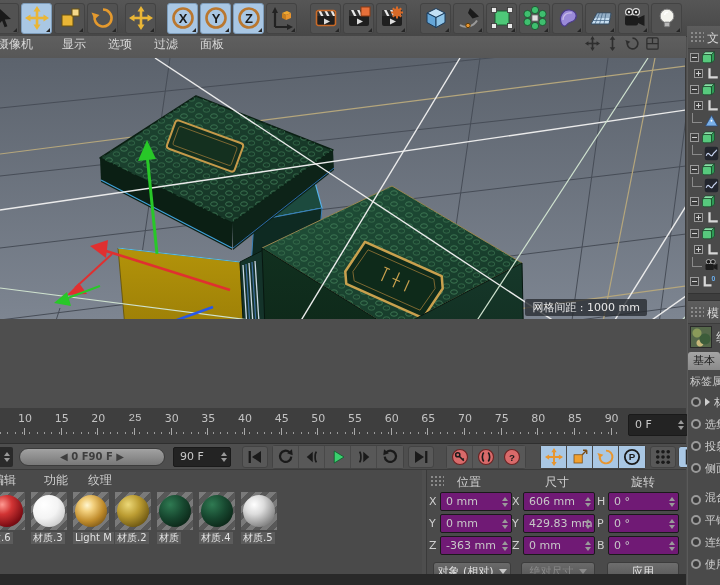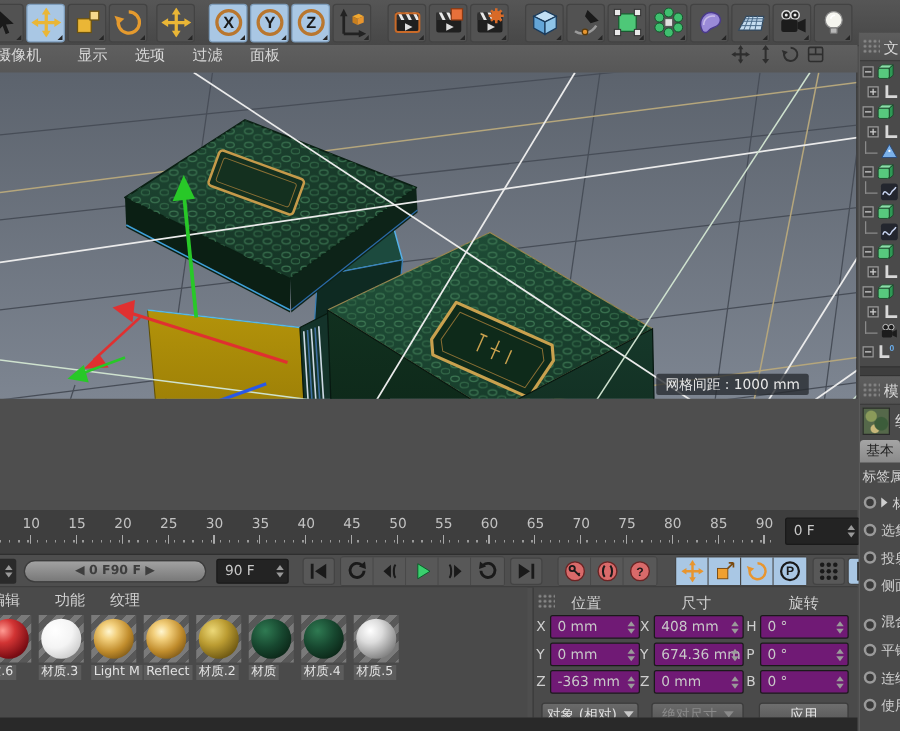--- a/index.html
+++ b/index.html
@@ -536,21 +536,21 @@
     <div class="cur-frame">
       <span class="val">0 F</span>
       <span class="spin">
           <i class="up"></i>
           <i class="dn"></i>
         </span>
     </div>
   <span class="tick-num" style="left: 25px;">10</span>
       <span class="tick-num" style="left: 61.665px;">15</span>
       <span class="tick-num" style="left: 98.33px;">20</span>
-      <span class="tick-num" style="left: 134.995px;">25</span>
+      <span class="tick-num" style="left: 134.995px; font-family: Liberation Mono, monospace;">25</span>
       <span class="tick-num" style="left: 171.66px;">30</span>
       <span class="tick-num" style="left: 208.325px;">35</span>
       <span class="tick-num" style="left: 244.99px;">40</span>
       <span class="tick-num" style="left: 281.655px;">45</span>
       <span class="tick-num" style="left: 318.32px;">50</span>
       <span class="tick-num" style="left: 354.985px;">55</span>
       <span class="tick-num" style="left: 391.65px;">60</span>
       <span class="tick-num" style="left: 428.315px;">65</span>
       <span class="tick-num" style="left: 464.98px;">70</span>
       <span class="tick-num" style="left: 501.645px;">75</span>
@@ -760,26 +760,20 @@
           <span class="mlbl">材质.3</span>
         </div>
         <div class="mat">
           <span class="mthumb">
             <i class="sphere gold"></i>
           </span>
           <span class="mlbl">Light M</span>
         </div>
         <div class="mat">
           <span class="mthumb">
-            <i class="sphere gold"></i>
-          </span>
-          <span class="mlbl">Reflect</span>
-        </div>
-        <div class="mat">
-          <span class="mthumb">
             <i class="sphere olive"></i>
           </span>
           <span class="mlbl">材质.2</span>
         </div>
         <div class="mat">
           <span class="mthumb">
             <i class="sphere green-dark"></i>
           </span>
           <span class="mlbl">材质</span>
         </div>
@@ -810,21 +804,21 @@
           <span class="co-lab" style="left:2px">X</span>
           <span class="cfield" style="left:13px;width:72px">
             <span class="val">0 mm</span>
             <span class="spin">
               <i class="up"></i>
               <i class="dn"></i>
             </span>
           </span>
           <span class="co-lab" style="left:85px">X</span>
           <span class="cfield" style="left:96px;width:72px">
-            <span class="val">408 mm</span>
+            <span class="val">606 mm</span>
             <span class="spin">
               <i class="up"></i>
               <i class="dn"></i>
             </span>
           </span>
           <span class="co-lab" style="left:170px">H</span>
           <span class="cfield" style="left:181px;width:71px">
             <span class="val">0 °</span>
             <span class="spin">
               <i class="up"></i>
@@ -836,21 +830,21 @@
           <span class="co-lab" style="left:2px">Y</span>
           <span class="cfield" style="left:13px;width:72px">
             <span class="val">0 mm</span>
             <span class="spin">
               <i class="up"></i>
               <i class="dn"></i>
             </span>
           </span>
           <span class="co-lab" style="left:85px">Y</span>
           <span class="cfield" style="left:96px;width:72px">
-            <span class="val">674.36 mm</span>
+            <span class="val">429.83 mm</span>
             <span class="spin">
               <i class="up"></i>
               <i class="dn"></i>
             </span>
           </span>
           <span class="co-lab" style="left:170px">P</span>
           <span class="cfield" style="left:181px;width:71px">
             <span class="val">0 °</span>
             <span class="spin">
               <i class="up"></i>

